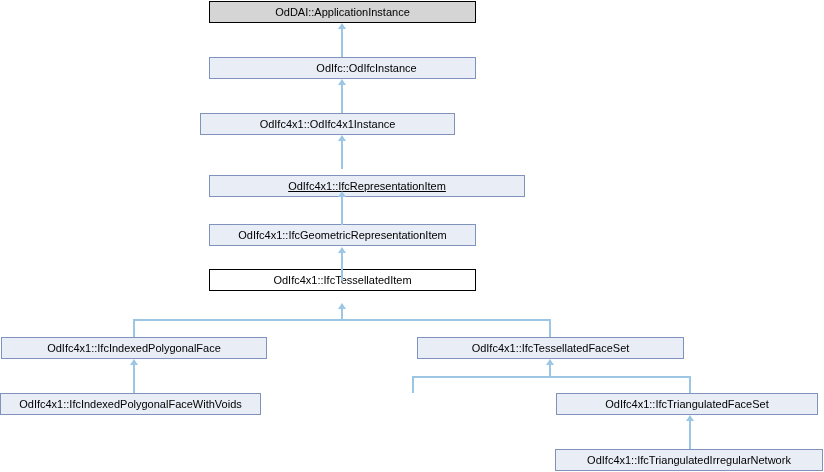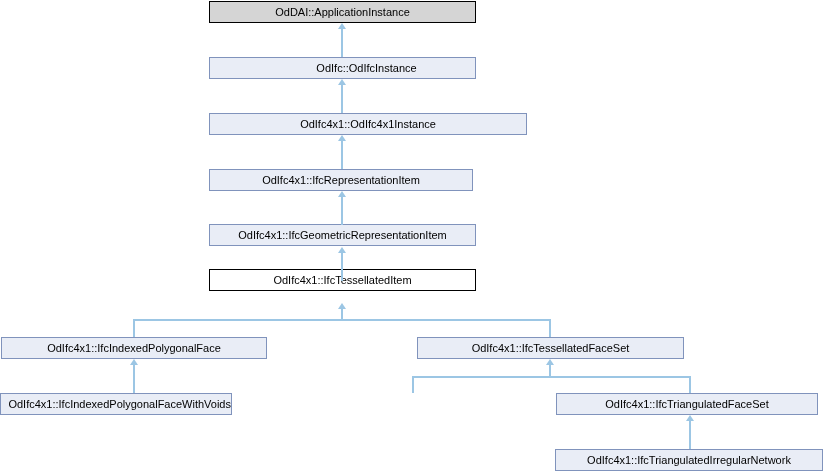--- a/index.html
+++ b/index.html
@@ -55,27 +55,27 @@
     border-bottom: 6px solid var(--edge, #9CC6E4);
   }
 </style>
 </head>
 <body>
 
 <div class="diagram">
 
   <div class="node external" style="left:209px; top:1px;   width:267px;">OdDAI::ApplicationInstance</div>
   <div class="node" style="left:209px; top:57px;  width:267px;padding-left:48px;">OdIfc::OdIfcInstance</div>
-  <div class="node" style="left:209px; top:113px; width:318px;">OdIfc4x1::OdIfc4x1Instance</div>
-  <div class="node" style="left:209px; top:169px; width:264px;">OdIfc4x1::IfcRepresentationItem</div>
+  <div class="node" style="left:200px; top:113px; width:255px;">OdIfc4x1::OdIfc4x1Instance</div>
+  <div class="node" style="left:209px; top:175px; width:316px;text-decoration:underline;">OdIfc4x1::IfcRepresentationItem</div>
   <div class="node" style="left:209px; top:224px; width:267px;">OdIfc4x1::IfcGeometricRepresentationItem</div>
   <div class="node current" style="left:209px; top:269px; width:267px;">OdIfc4x1::IfcTessellatedItem</div>
   <div class="node" style="left:1px;   top:337px; width:266px;">OdIfc4x1::IfcIndexedPolygonalFace</div>
   <div class="node" style="left:417px; top:337px; width:267px;">OdIfc4x1::IfcTessellatedFaceSet</div>
-  <div class="node" style="left:0px;   top:393px; width:232px;text-align:right;">OdIfc4x1::IfcIndexedPolygonalFaceWithVoids</div>
+  <div class="node" style="left:0px;   top:393px; width:261px;">OdIfc4x1::IfcIndexedPolygonalFaceWithVoids</div>
   <div class="node" style="left:556px; top:393px; width:262px;">OdIfc4x1::IfcTriangulatedFaceSet</div>
   <div class="node" style="left:555px; top:449px; width:268px;">OdIfc4x1::IfcTriangulatedIrregularNetwork</div>
 
   <div class="arrow-up" style="left:338px; top:23px;"></div>
   <div class="arrow-up" style="left:338px; top:79px;"></div>
   <div class="arrow-up" style="left:338px; top:135px;"></div>
   <div class="arrow-up" style="left:338px; top:191px;"></div>
   <div class="arrow-up" style="left:338px; top:247px;"></div>
   <div class="arrow-up" style="left:338px; top:303px;"></div>
   <div class="arrow-up" style="left:130px; top:359px;"></div>

